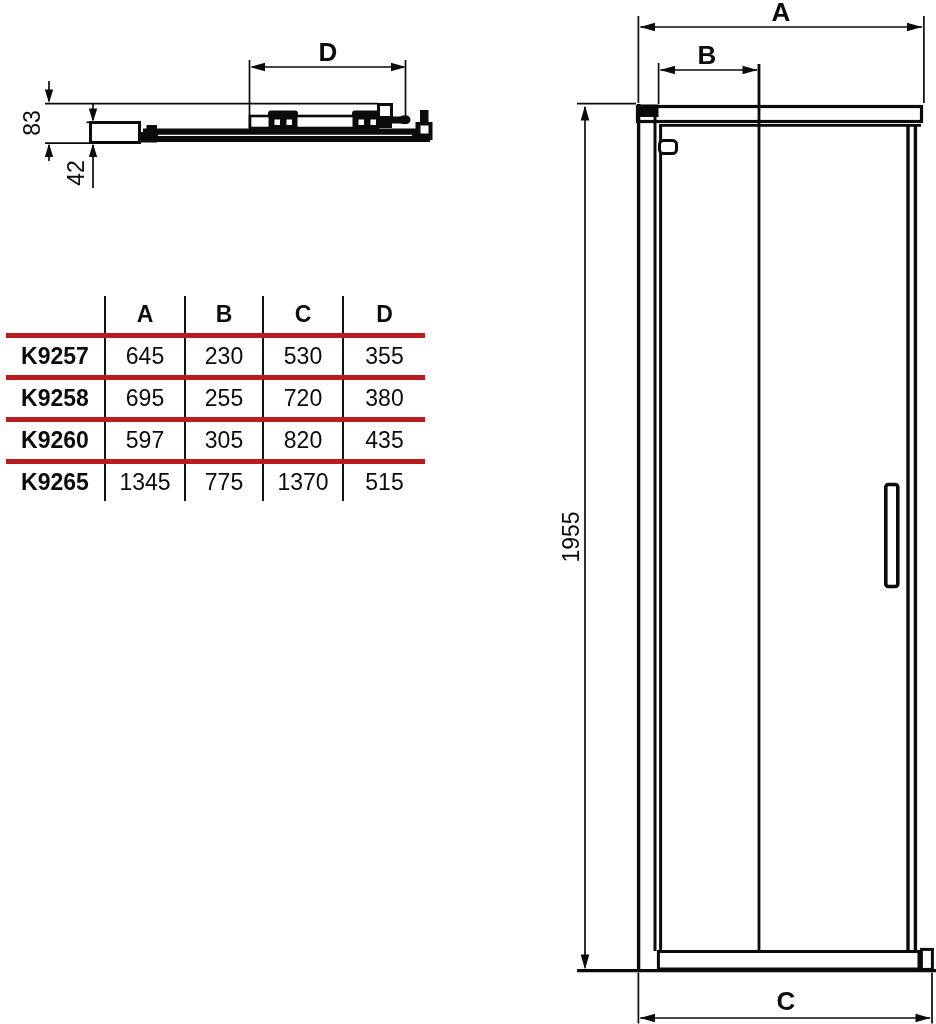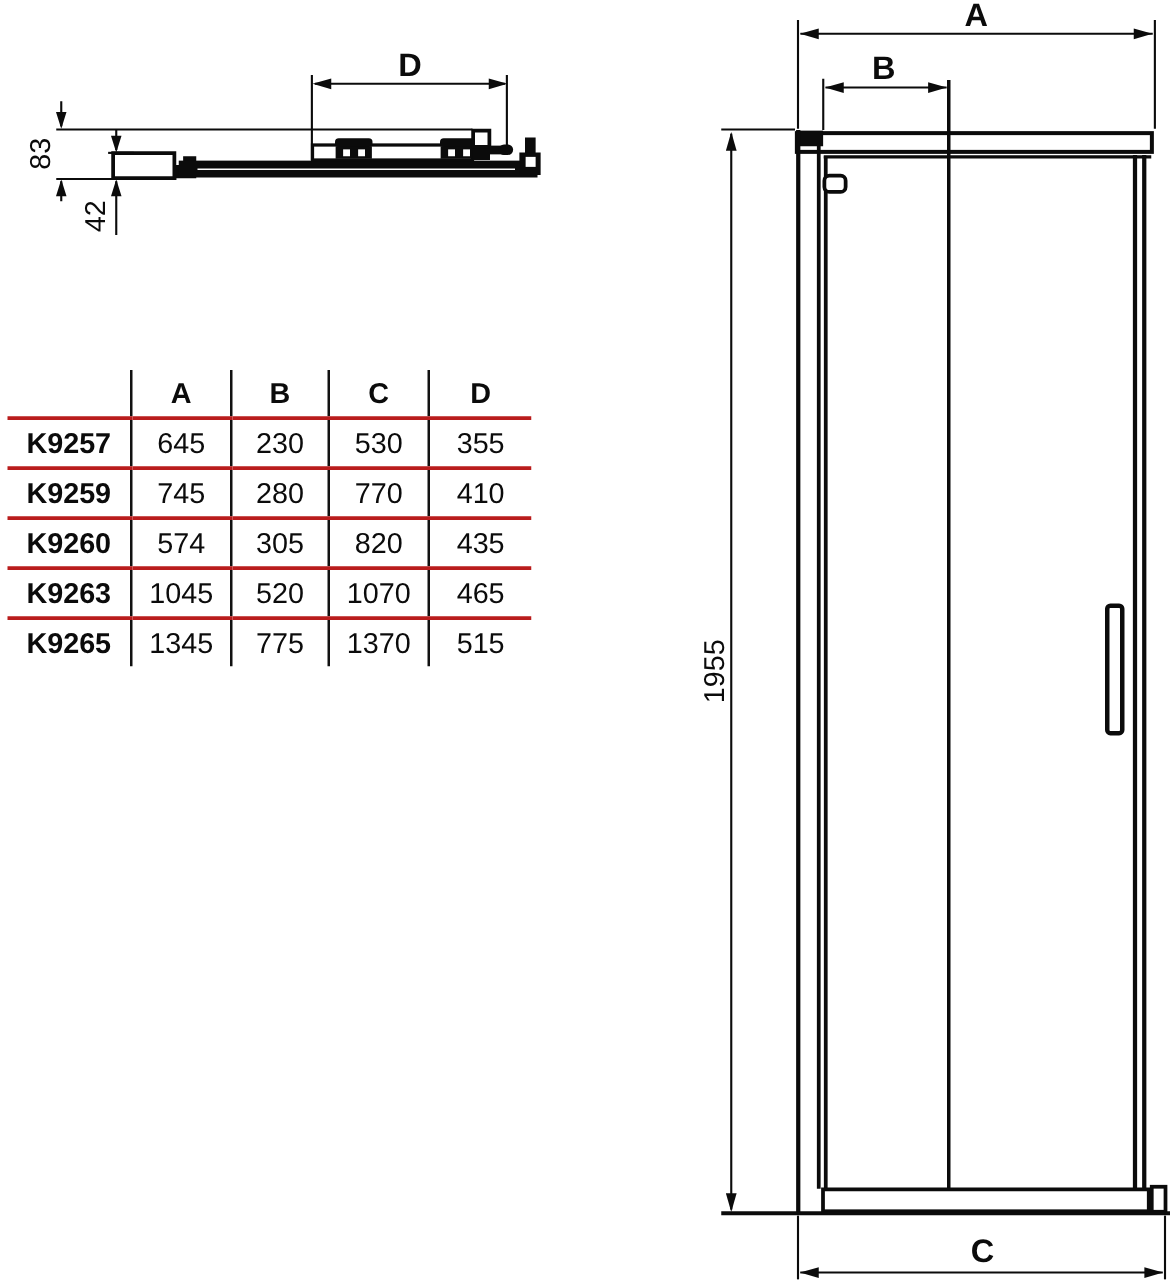--- a/index.html
+++ b/index.html
@@ -9,21 +9,21 @@
   }
   .section-svg{position:absolute;left:0;top:0;}
   .elevation-svg{position:absolute;left:555px;top:0;}
   .table-wrap{position:absolute;left:6px;top:296px;}
   .size-table{border-collapse:collapse;table-layout:fixed;}
   .size-table th,.size-table td{
     padding:0;margin:0;text-align:center;vertical-align:middle;
     font-size:23px;height:37px;line-height:37px;white-space:nowrap;
   }
   .size-table thead th{height:36px;font-weight:bold;}
-  .size-table tbody tr td{border-top:3px solid #b91c1c;}
+  .size-table tbody tr td{border-top:5px solid #b91c1c;}
   .size-table th + th,.size-table td + td{border-left:2.6px solid #111;}
   .size-table td.model{font-weight:bold;}
   svg text{fill:#0b0b0b;}
   .dimletter{font-family:"Liberation Sans",sans-serif;font-weight:bold;font-size:26px;}
   .dimnum{font-family:"Liberation Sans",sans-serif;font-size:23px;}
 </style>
 </head>
 <body>
 
 <div class="canvas">
@@ -118,39 +118,32 @@
       </thead>
       <tbody>
         <tr>
           <td class="model">K9257</td>
           <td>645</td>
           <td>230</td>
           <td>530</td>
           <td>355</td>
         </tr>
         <tr>
-          <td class="model">K9259</td>
-          <td>745</td>
-          <td>280</td>
-          <td>770</td>
-          <td>410</td>
+          <td class="model">K9258</td>
+          <td>695</td>
+          <td>255</td>
+          <td>720</td>
+          <td>380</td>
         </tr>
         <tr>
           <td class="model">K9260</td>
-          <td>574</td>
+          <td>597</td>
           <td>305</td>
           <td>820</td>
           <td>435</td>
-        </tr>
-        <tr>
-          <td class="model">K9263</td>
-          <td>1045</td>
-          <td>520</td>
-          <td>1070</td>
-          <td>465</td>
         </tr>
         <tr>
           <td class="model">K9265</td>
           <td>1345</td>
           <td>775</td>
           <td>1370</td>
           <td>515</td>
         </tr>
       </tbody>
     </table>

